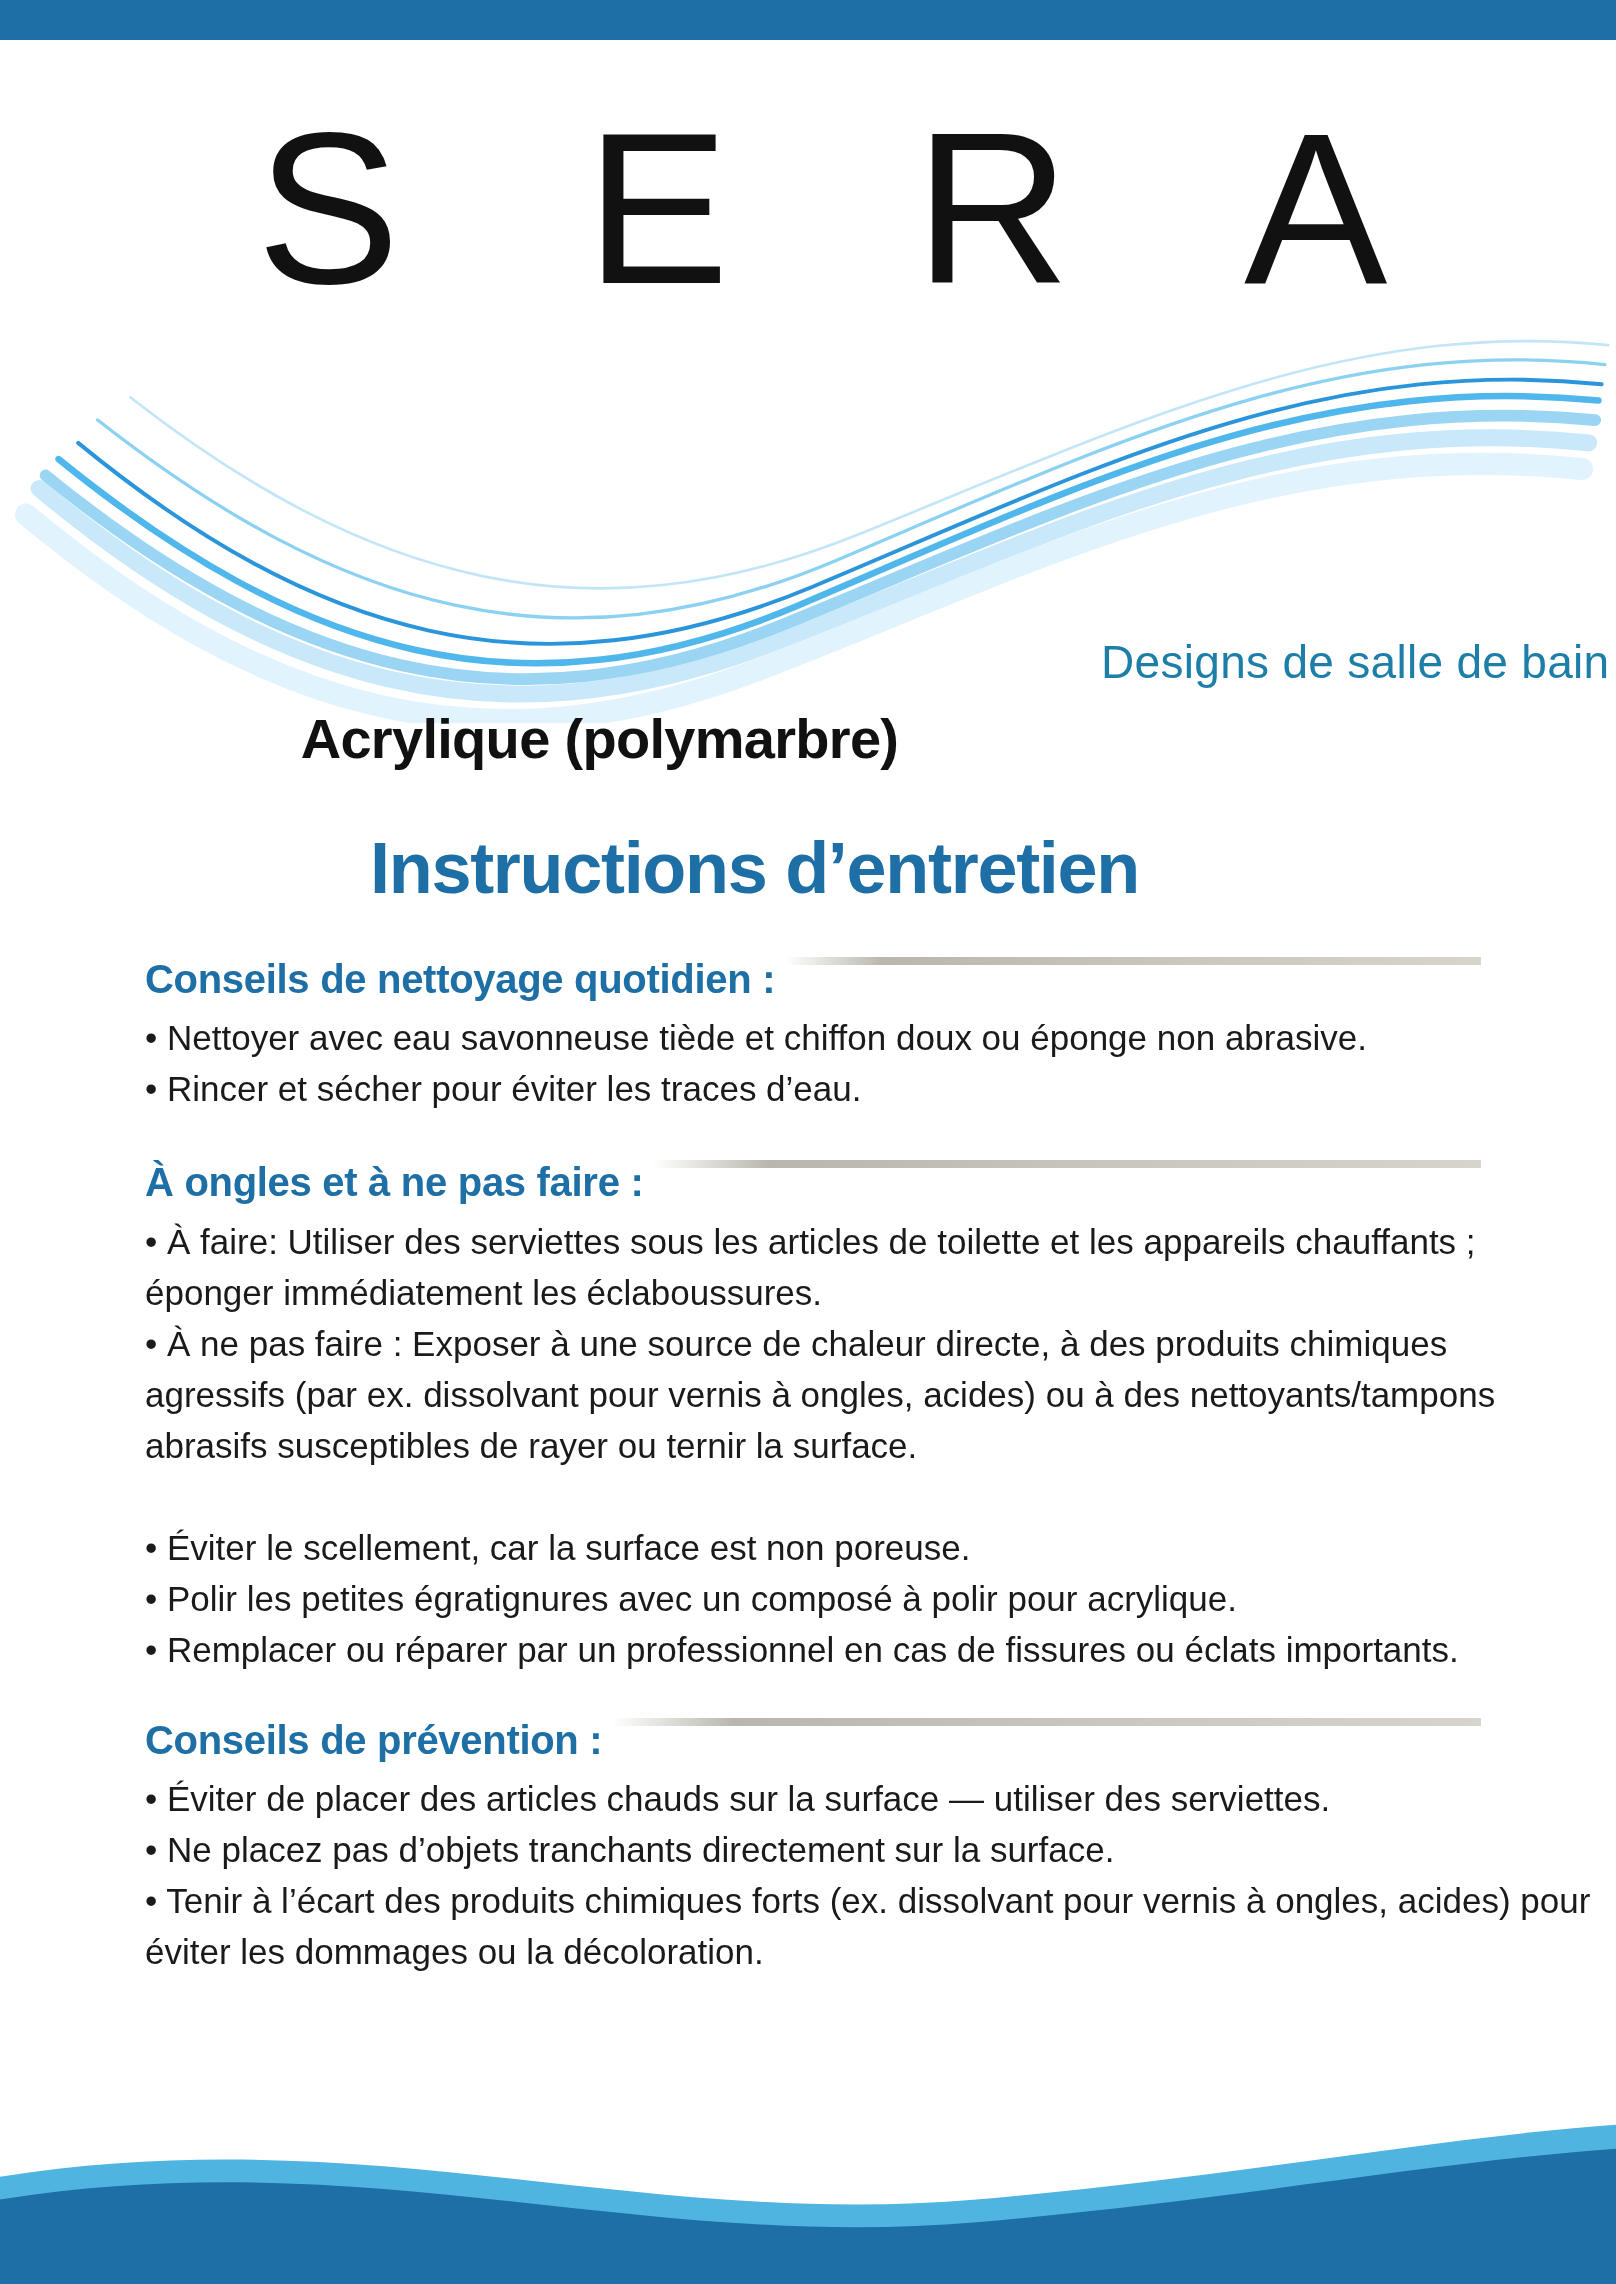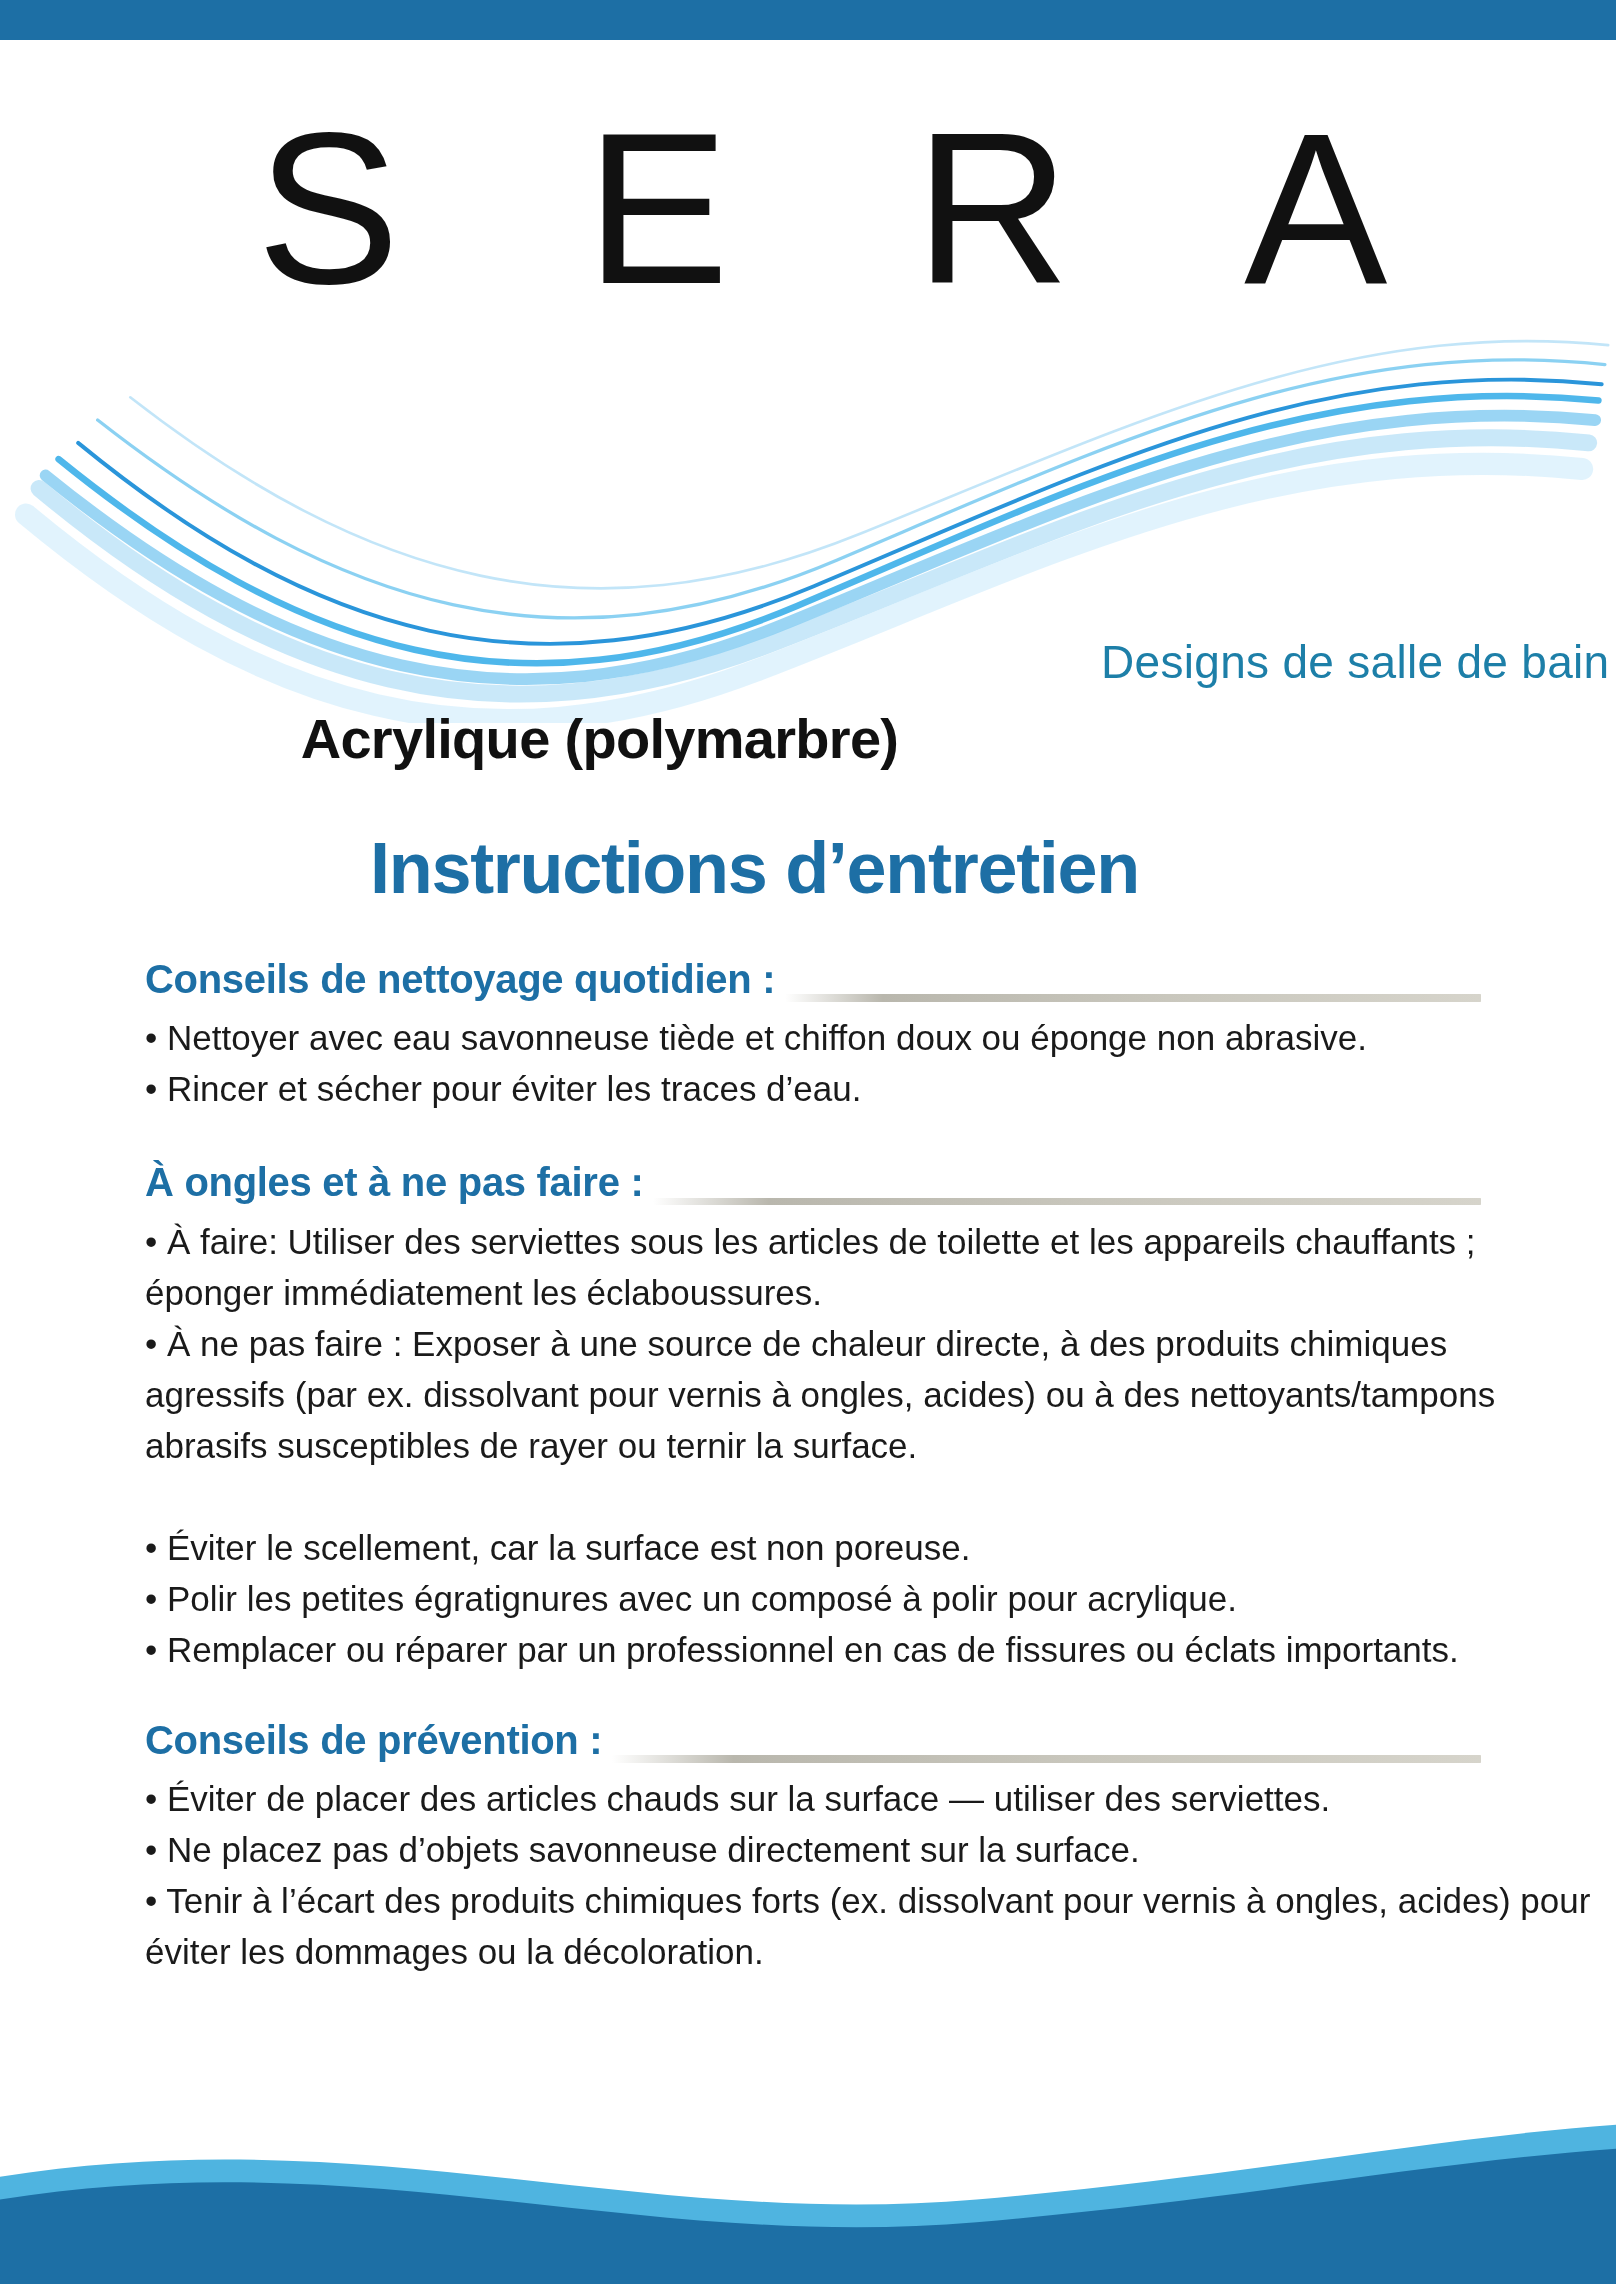--- a/index.html
+++ b/index.html
@@ -100,21 +100,21 @@
     position: absolute;
     top: 957px;
     left: 145px;
     width: 1447px;
   }
   .section {
     margin-bottom: 38px;
   }
   .section-head {
     display: flex;
-    align-items: flex-end;
+    align-items: flex-start;
     gap: 10px;
     margin-bottom: 10.4px;
   }
   .section-title {
     font-size: 40px;
     font-weight: 800;
     color: #1d6fa5;
     letter-spacing: -0.3px;
     white-space: nowrap;
   }
@@ -196,21 +196,21 @@
     <div class="bullet-line">• Polir les petites égratignures avec un composé à polir pour acrylique.</div>
     <div class="bullet-line">• Remplacer ou réparer par un professionnel en cas de fissures ou éclats importants.</div>
   </div>
 
   <div class="section">
     <div class="section-head">
       <span class="section-title">Conseils de prévention :</span>
       <span class="rule"></span>
     </div>
     <div class="bullet-line">• Éviter de placer des articles chauds sur la surface — utiliser des serviettes.</div>
-    <div class="bullet-line">• Ne placez pas d’objets savonneuse directement sur la surface.</div>
+    <div class="bullet-line">• Ne placez pas d’objets tranchants directement sur la surface.</div>
     <div class="bullet-line">• Tenir à l’écart des produits chimiques forts (ex. dissolvant pour vernis à ongles, acides) pour éviter les dommages ou la décoloration.</div>
   </div>
 
 </div>
 
 <svg class="footer" viewBox="0 0 2482 300" preserveAspectRatio="none">
   <path d="M0,135 C560,45 980,215 1500,170 C1900,135 2200,75 2482,55 L2482,300 L0,300 Z" fill="#4fb4e0"></path>
   <path d="M0,170 C560,80 980,250 1500,205 C1900,170 2200,112 2482,92 L2482,300 L0,300 Z" fill="#1d6fa5"></path>
 </svg>
 

